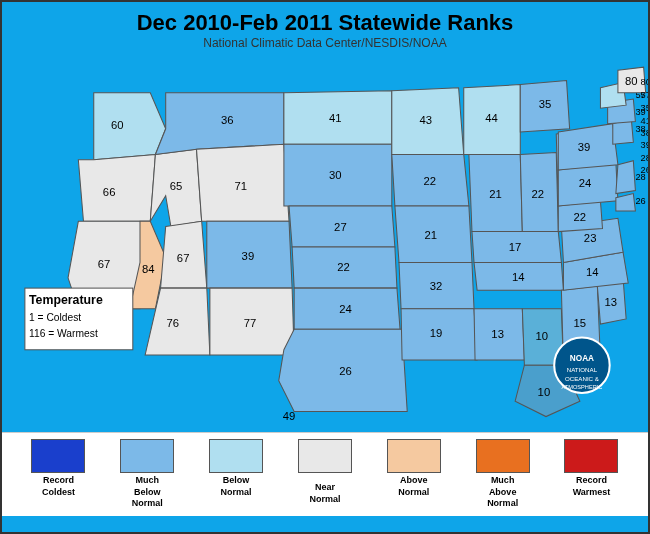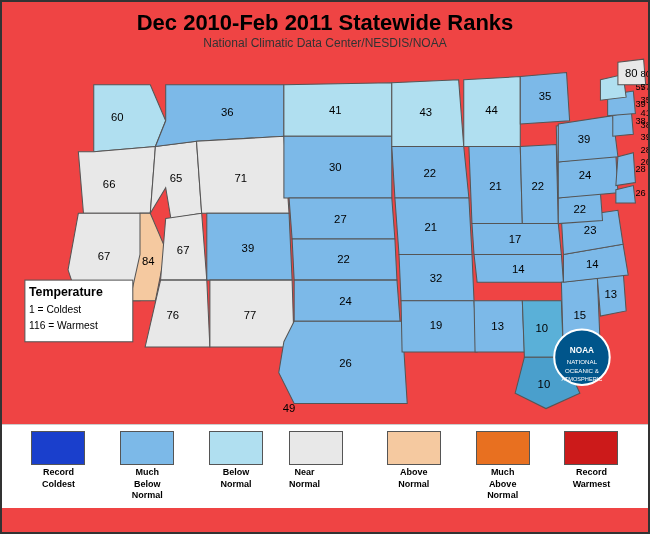--- a/index.html
+++ b/index.html
@@ -6,36 +6,36 @@
     body {
       width: 650px;
       height: 534px;
       background: #fff;
       font-family: Arial, sans-serif;
       overflow: hidden;
     }
     .container {
       width: 650px;
       height: 534px;
-      background: #ef4444;
+      background: #0ea5e9;
       border: 2px solid #333;
       position: relative;
     }
     .title {
       text-align: center;
       font-size: 22px;
       font-weight: bold;
       padding-top: 8px;
       color: #000;
     }
     .subtitle {
       text-align: center;
       font-size: 12px;
       color: #333;
-      margin-bottom: 4px;
+      margin-bottom: 12px;
     }
     .map-area {
       position: relative;
       width: 100%;
       height: 370px;
     }
     svg.map {
       width: 100%;
       height: 100%;
     }
@@ -218,21 +218,21 @@
     <div style="display:flex;flex-direction:column;align-items:center;width:72px;">
       <div style="width:54px;height:34px;background:#7cb9e8;border:1px solid #555;"></div>
       <div style="font-size:9px;text-align:center;margin-top:2px;line-height:1.3;">Much<br>Below<br>Normal</div>
     </div>
 
     <div style="display:flex;flex-direction:column;align-items:center;width:72px;">
       <div style="width:54px;height:34px;background:#b0dff0;border:1px solid #555;"></div>
       <div style="font-size:9px;text-align:center;margin-top:2px;line-height:1.3;">Below<br>Normal</div>
     </div>
 
-    <div style="display:flex;flex-direction:column;align-items:flex-start;width:72px;">
+    <div style="display:flex;flex-direction:column;align-items:center;width:72px;gap:7px;">
       <div style="width:54px;height:34px;background:#e8e8e8;border:1px solid #555;"></div>
       <div style="font-size:9px;text-align:center;margin-top:2px;line-height:1.3;">Near<br>Normal</div>
     </div>
 
     <div style="display:flex;flex-direction:column;align-items:center;width:72px;">
       <div style="width:54px;height:34px;background:#f5c9a0;border:1px solid #555;"></div>
       <div style="font-size:9px;text-align:center;margin-top:2px;line-height:1.3;">Above<br>Normal</div>
     </div>
 
     <div style="display:flex;flex-direction:column;align-items:center;width:72px;">

